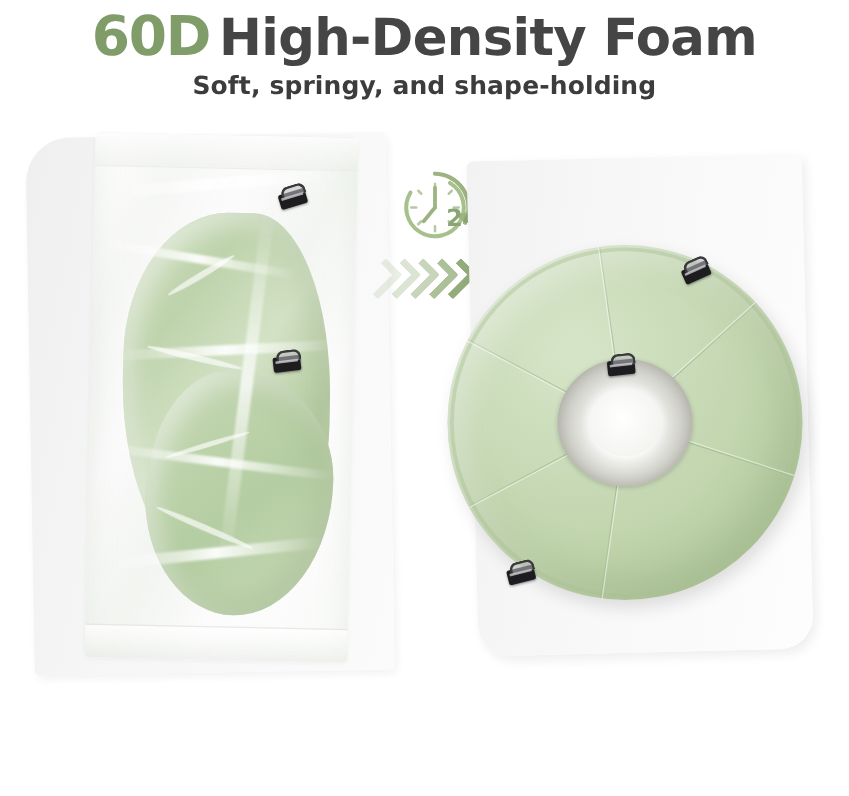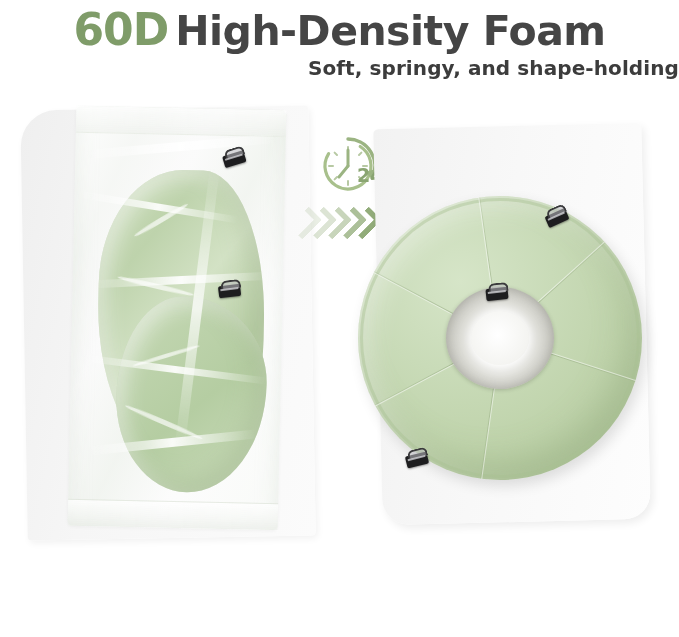--- a/index.html
+++ b/index.html
@@ -7,21 +7,21 @@
        font-family:"Liberation Sans","DejaVu Sans",sans-serif;}
   #stage{position:relative;width:679px;height:637px;background:#ffffff;overflow:hidden;}
 
   
   .title-row{position:absolute;left:0;top:4px;width:679px;text-align:center;
              white-space:nowrap;}
   .t-60d{font-size:44px;font-weight:bold;color:#7f9c69;letter-spacing:-1px;
          font-family:"DejaVu Sans",sans-serif;}
   .t-rest{font-size:41px;font-weight:bold;color:#454545;letter-spacing:-.5px;
           font-family:"DejaVu Sans",sans-serif;margin-left:7px;}
-  .subtitle{position:absolute;left:0;top:56px;width:679px;text-align:right;
+  .subtitle{position:absolute;left:0;top:56px;width:679px;text-align:center;
             font-size:20px;font-weight:bold;color:#3c3c3c;letter-spacing:.1px;
             font-family:"DejaVu Sans",sans-serif;}
 
   
   .card{position:absolute;background:#f3f3f3;}
   #card-left{left:24px;top:108px;width:288px;height:430px;
              border-radius:36px 4px 4px 4px;
              background:linear-gradient(103deg,#efefef 0%,#f6f6f6 38%,#fbfbfb 100%);
              box-shadow:2px 3px 7px rgba(0,0,0,.055);
              transform:rotate(-1deg);}

